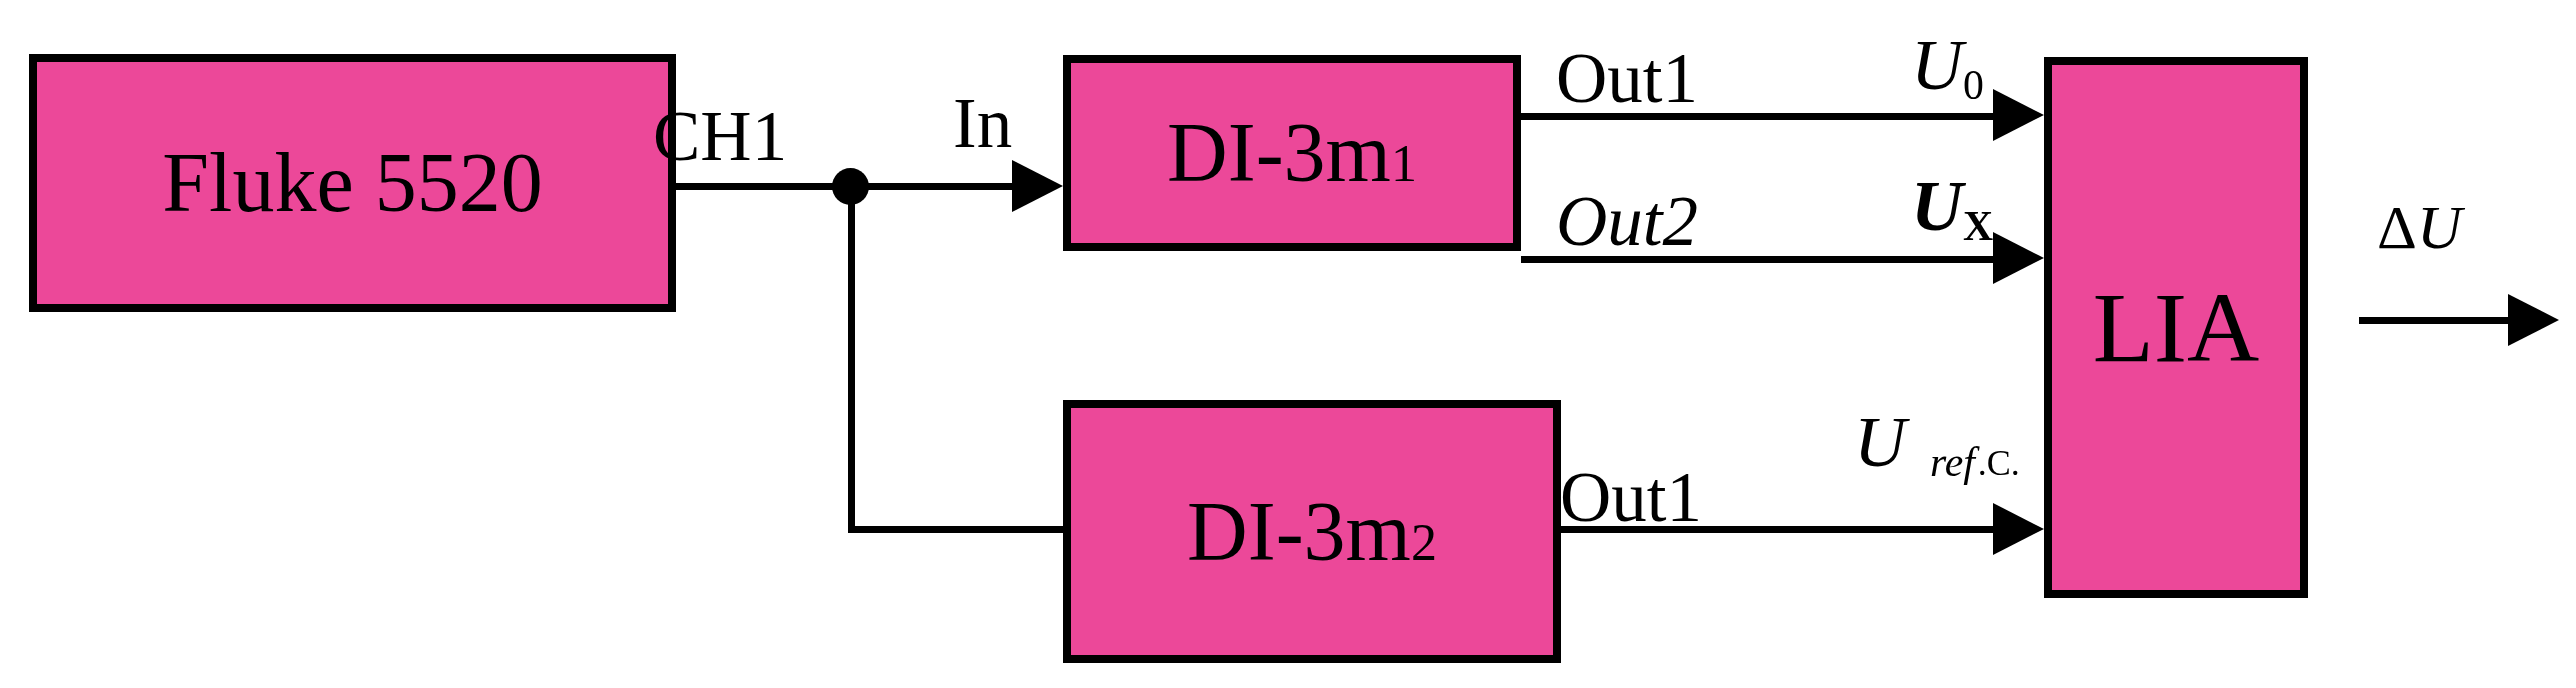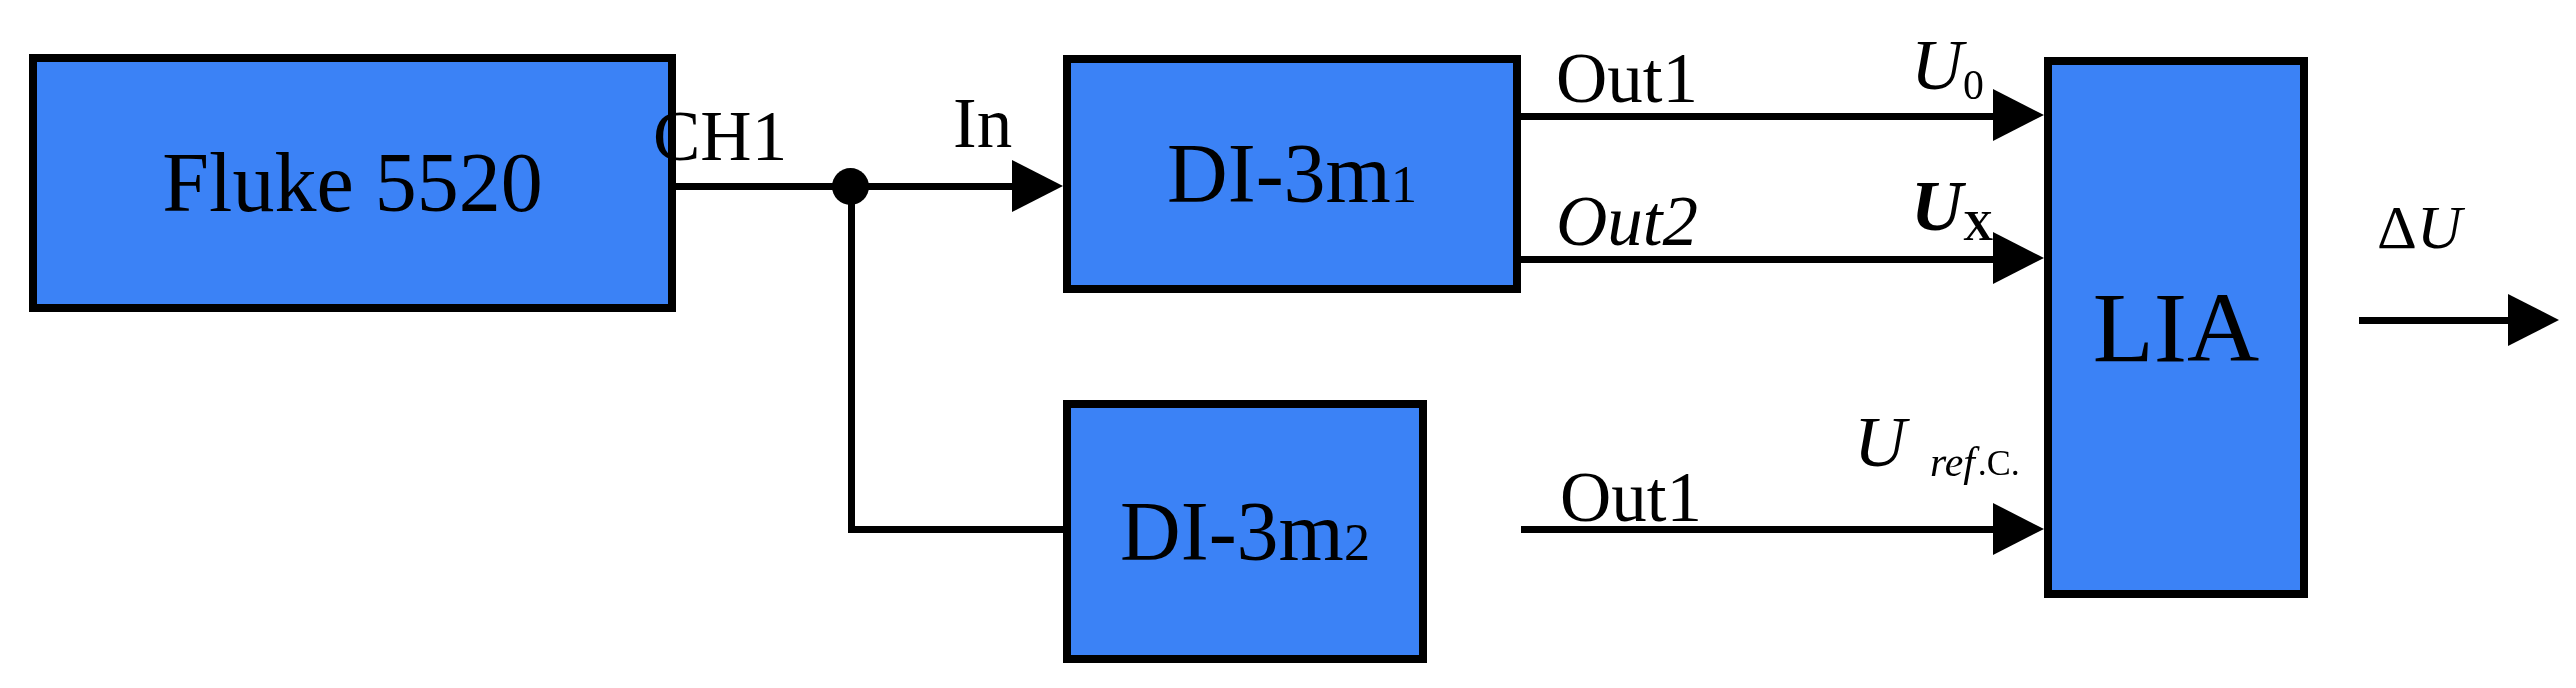--- a/index.html
+++ b/index.html
@@ -8,30 +8,30 @@
     width:2576px;height:689px;
     background:#fff;
     font-family:"Liberation Serif","DejaVu Serif",serif;
     color:#000;
     overflow:hidden;
   }
   
   .block{
     position:absolute;
     border:8.8px solid #000;
-    background:#3b82f6;
+    background:#ec4899;
     box-sizing:border-box;
     display:flex;align-items:center;justify-content:center;
     text-align:right;
   }
   .block-label{font-size:84px;line-height:1;white-space:nowrap;}
   .block-label .idx{font-size:0.62em;}
   .fluke{left:29px;top:54px;width:647px;height:258px;}
-  .di1{left:1063px;top:55px;width:458px;height:238px;}
-  .di2{left:1063px;top:400px;width:364px;height:263px;}
+  .di1{left:1063px;top:55px;width:458px;height:196px;}
+  .di2{left:1063px;top:400px;width:498px;height:263px;}
   .lia{left:2044px;top:57px;width:264px;height:541px;}
   .lia .block-label{font-size:100px;}
   
   .wire{position:absolute;background:#000;}
   .h{height:6.9px;}
   .v{width:6.9px;}
   .dot{
     position:absolute;width:37px;height:37px;border-radius:50%;
     background:#000;left:832px;top:168px;
   }

